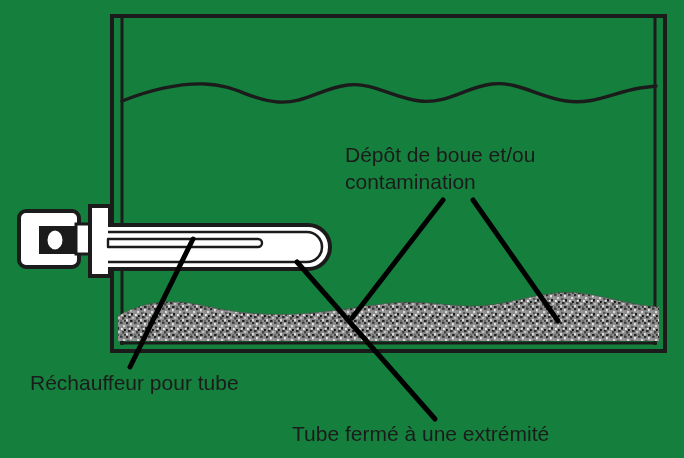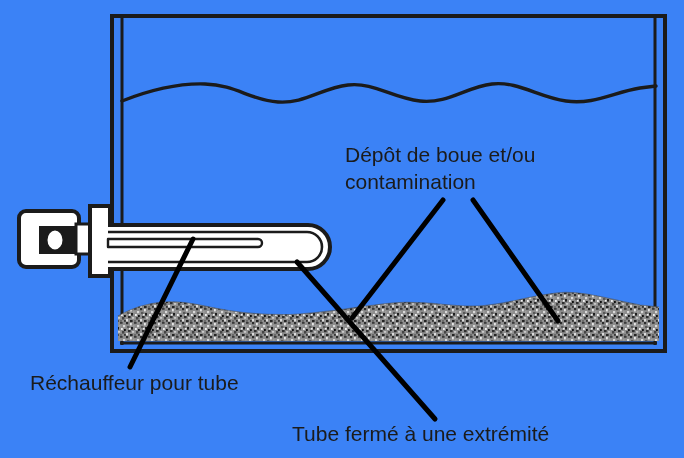--- a/index.html
+++ b/index.html
@@ -8,21 +8,21 @@
     padding: 0;
     background: #ffffff;
   }
   body {
     font-family: "Liberation Sans", sans-serif;
   }
   #stage {
     position: relative;
     width: 684px;
     height: 458px;
-    background: #3b82f6;
+    background: #15803d;
     overflow: hidden;
   }
   #diagram {
     position: absolute;
     left: 0;
     top: 0;
     width: 684px;
     height: 458px;
   }
   .label-text {

